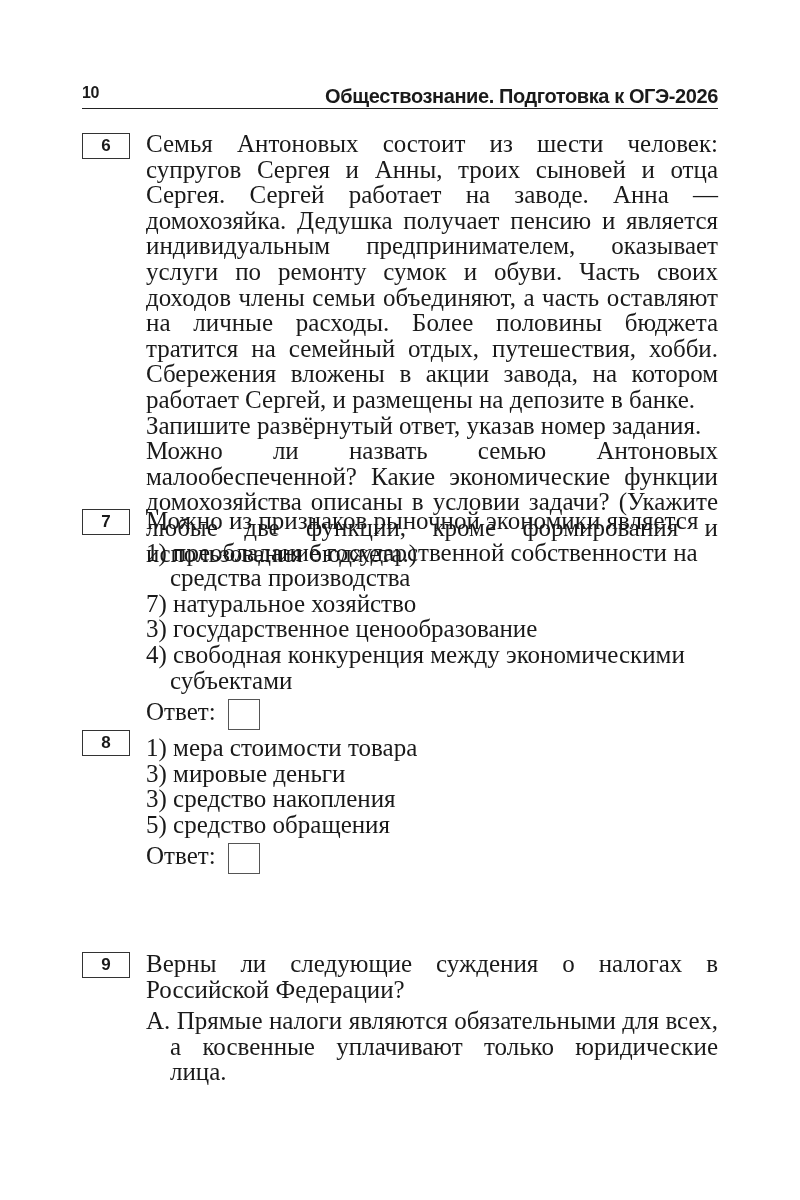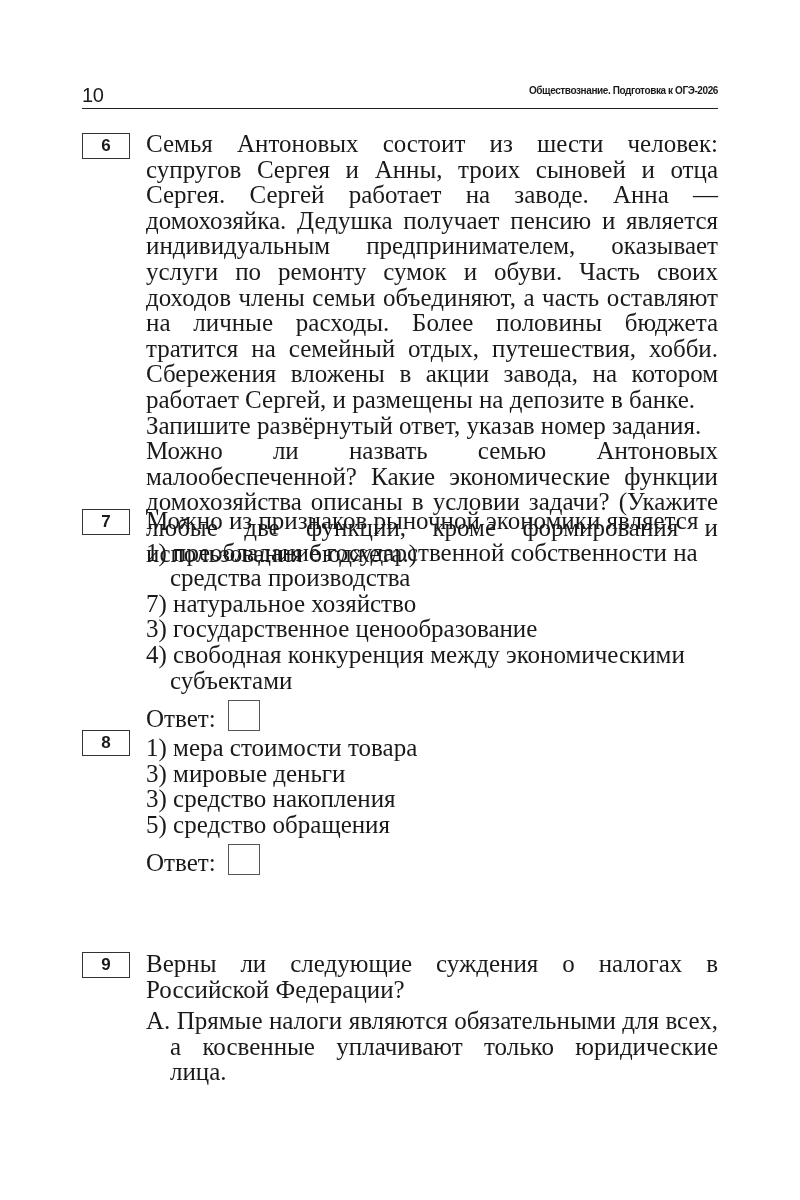--- a/index.html
+++ b/index.html
@@ -1,28 +1,28 @@
 <!DOCTYPE html>
 <html><head>
 <meta charset="utf-8">
 <style>
   html, body { margin: 0; padding: 0; background: #ffffff; }
   body { width: 800px; height: 1200px; position: relative; overflow: hidden; color: #1a1a1a; }
   .header { position: absolute; left: 82px; top: 84px; width: 636px; height: 24px; border-bottom: 1.5px solid #222; }
-  .page-num { position: absolute; left: 0; top: 0; font-family: "Liberation Sans", sans-serif; font-weight: normal; font-size: 20px; letter-spacing: -0.3px; }
-  .running-title { position: absolute; right: 0; top: 1px; font-family: "Liberation Sans", sans-serif; font-weight: bold; font-size: 10px; letter-spacing: -0.4px; }
+  .page-num { position: absolute; left: 0; top: 0; font-family: "Liberation Sans", sans-serif; font-weight: bold; font-size: 16px; letter-spacing: -0.3px; }
+  .running-title { position: absolute; right: 0; top: 1px; font-family: "Liberation Sans", sans-serif; font-weight: bold; font-size: 20px; letter-spacing: -0.4px; }
   .task { position: absolute; left: 82px; width: 640px; }
   .num-box { position: absolute; left: 0; top: 0; width: 48px; height: 26px; border: 1.2px solid #333; box-sizing: border-box;
              font-family: "Liberation Sans", sans-serif; font-weight: bold; font-size: 17px; text-align: center; line-height: 24px; }
   .body { position: absolute; left: 64px; top: 0; width: 572px; font-family: "Liberation Serif", serif; font-size: 25px; line-height: 25.6px; text-align: justify; }
   .p { margin: 0; }
   .opts { margin-top: 6px; }
   .opt { padding-left: 24px; text-indent: -24px; margin: 0; text-align: left; }
   .stmt { padding-left: 24px; text-indent: -24px; margin: 6px 0 0 0; }
-  .answer-row { margin-top: 6px; display: flex; align-items: flex-end; height: 32px; }
+  .answer-row { margin-top: 6px; display: flex; align-items: flex-start; height: 32px; }
   .answer-label { margin-right: 12px; }
   .answer-box { width: 32px; height: 31px; border: 1.2px solid #555; box-sizing: border-box; }
 </style>
 </head>
 <body>
 
 <div class="header">
   <span class="page-num">10</span>
   <span class="running-title">Обществознание. Подготовка к ОГЭ-2026</span>
 </div>

